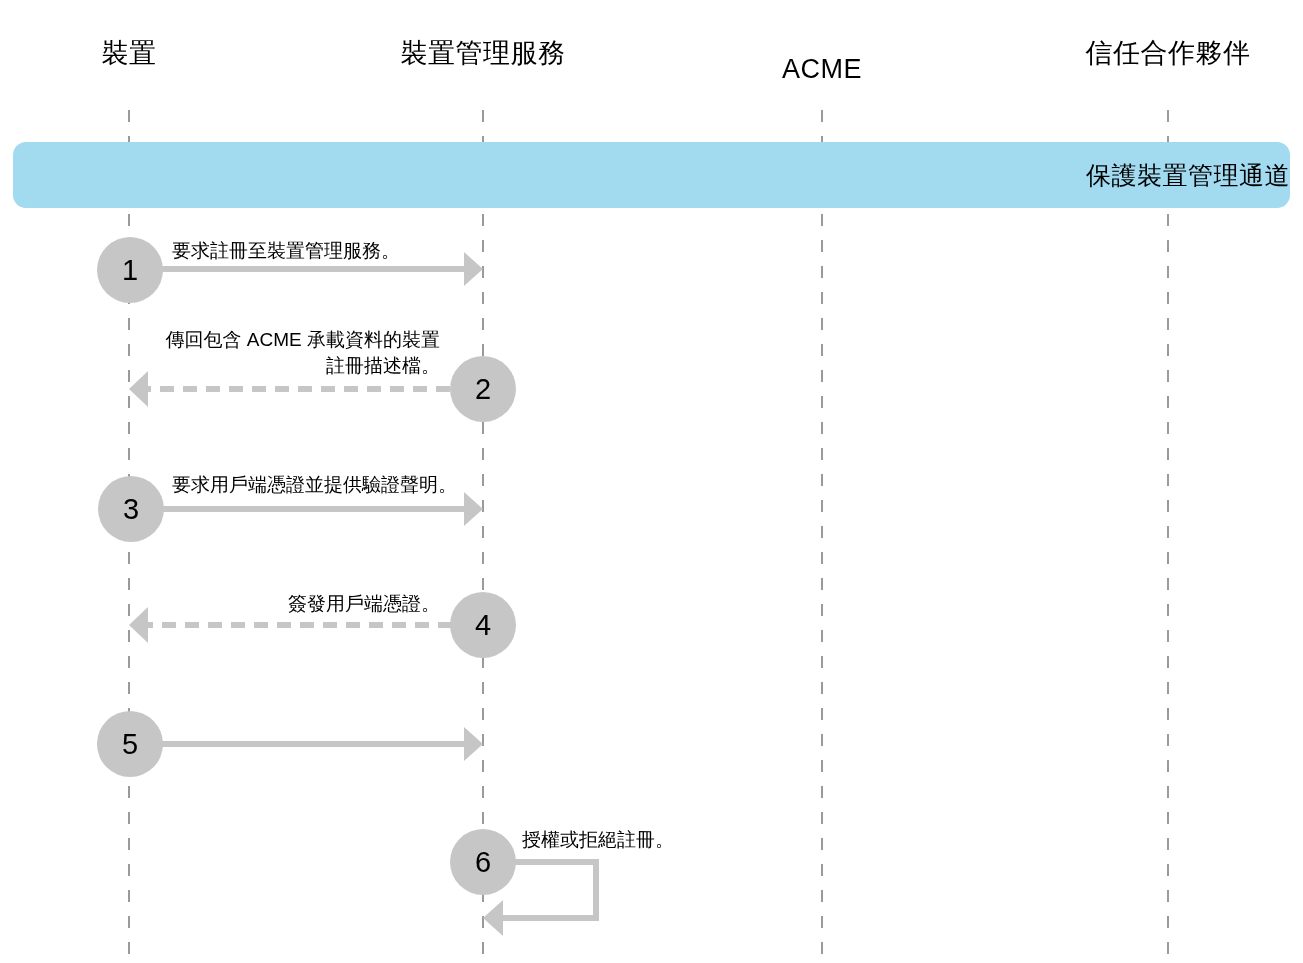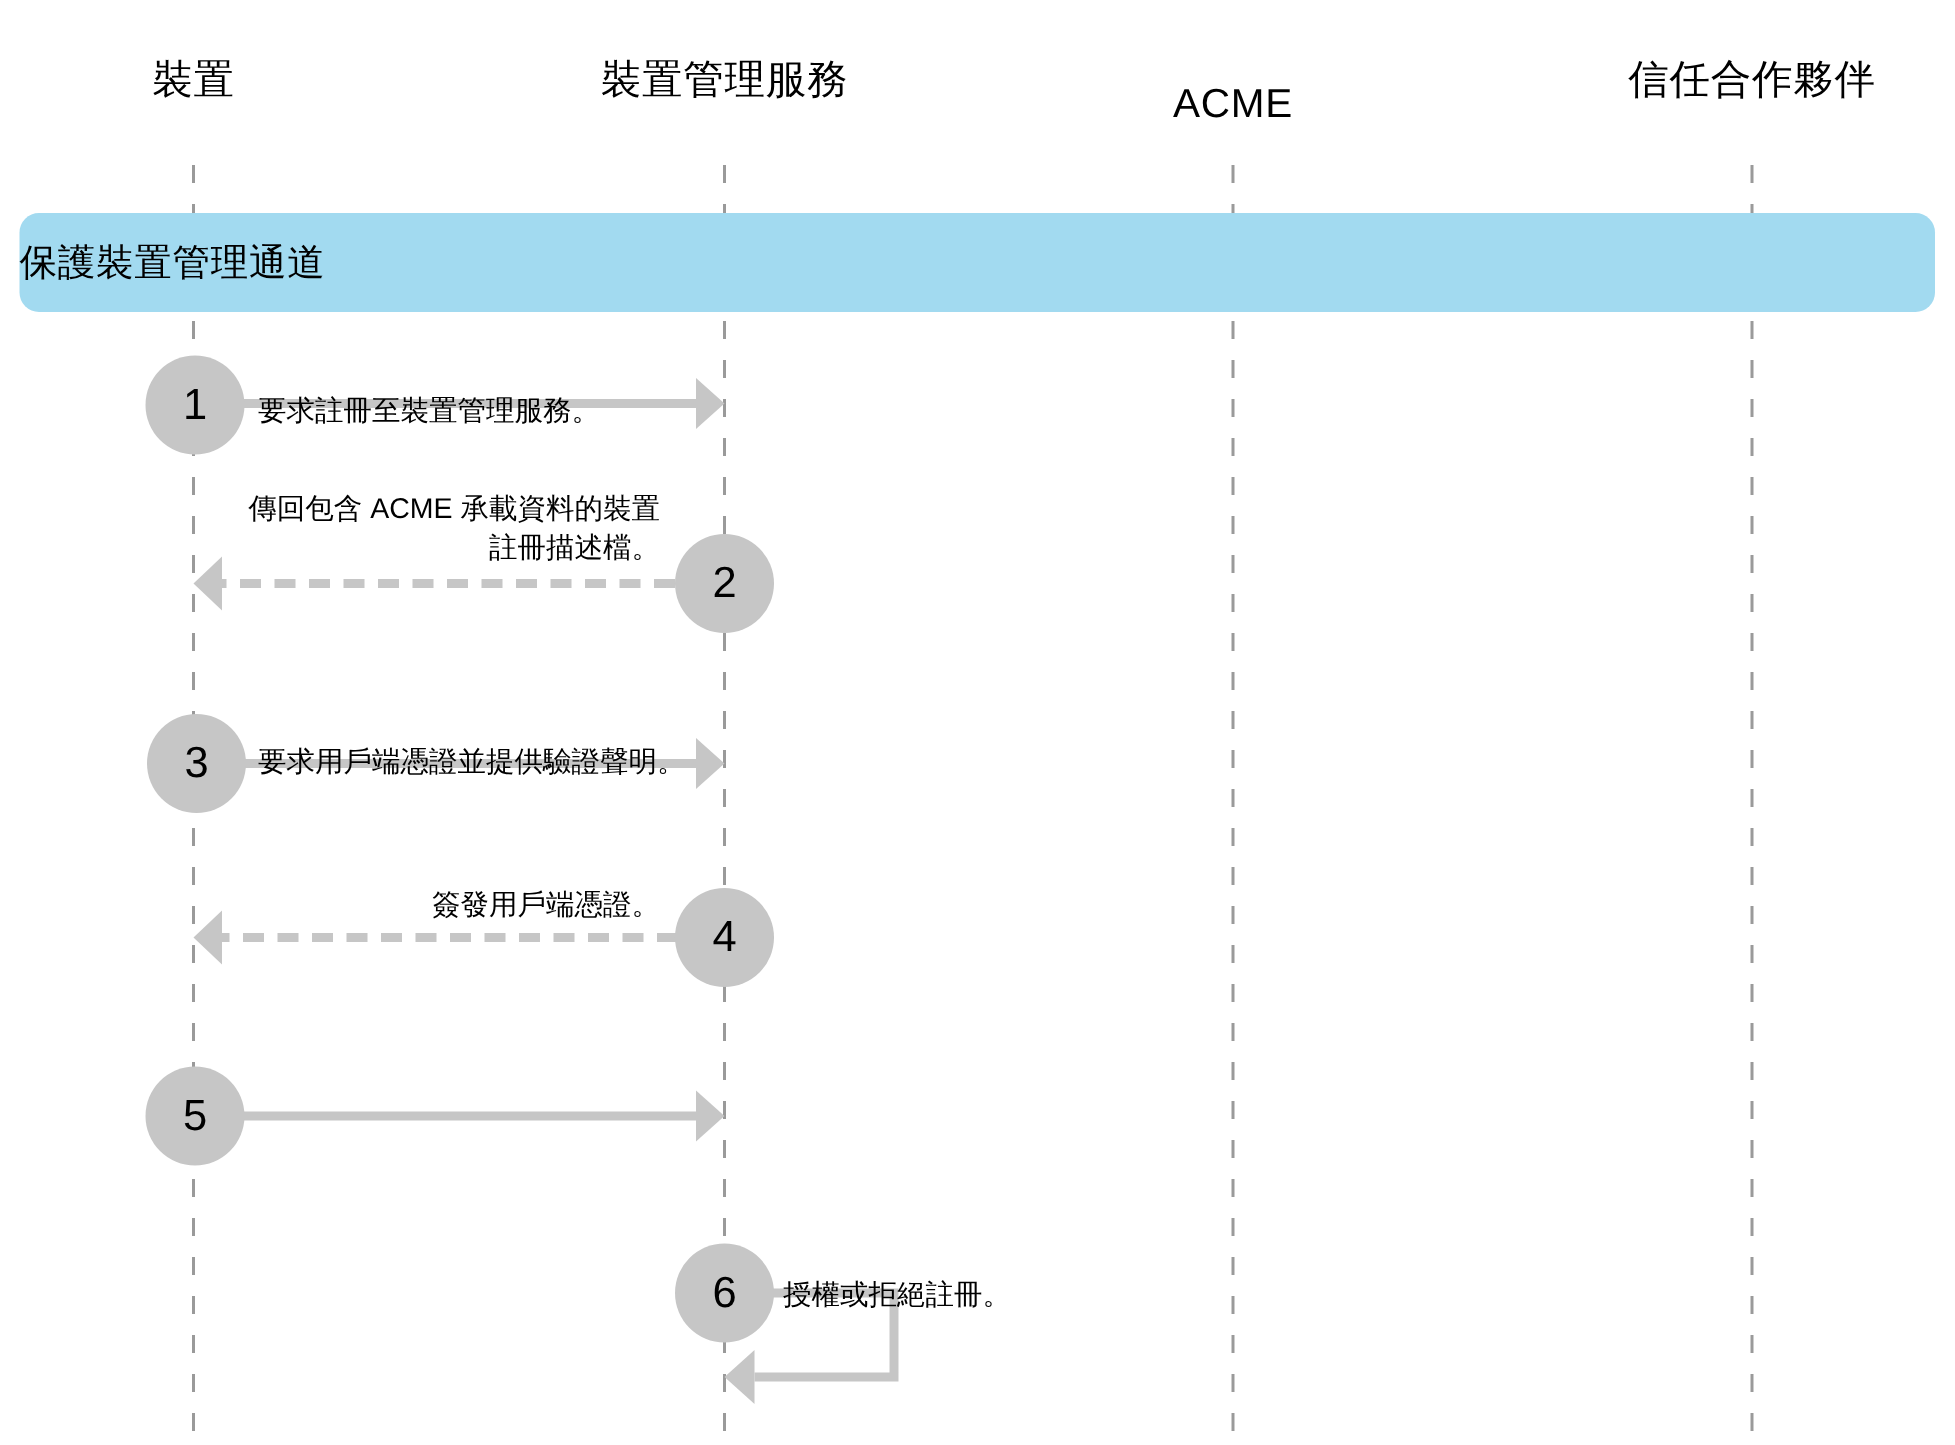--- a/index.html
+++ b/index.html
@@ -47,21 +47,21 @@
   .phase-banner {
     position: absolute;
     left: 13px;
     top: 142px;
     width: 1277px;
     height: 66px;
     border-radius: 13px;
     background: #a2daf0;
     display: flex;
     align-items: center;
-    justify-content: flex-start;
+    justify-content: flex-end;
   }
   .phase-banner-label {
     font-size: 25px;
     line-height: 30px;
     color: #000;
     letter-spacing: 0.5px;
   }
 
   
   .step-circle {
@@ -80,21 +80,21 @@
   }
 
   
   .step-label {
     position: absolute;
     font-size: 19px;
     line-height: 26px;
     color: #000;
     white-space: pre-line;
   }
-  .step-label.align-left  { text-align: left; margin-top: 24px; }
+  .step-label.align-left  { text-align: left; }
   .step-label.align-right { text-align: right; }
 </style>
 </head>
 <body>
 
 <div id="diagram-root">
 
   <svg id="lifelines" viewBox="0 0 1303 963" xmlns="http://www.w3.org/2000/svg">
     <g stroke="#9a9a9a" stroke-width="2" stroke-dasharray="12 14" fill="none">
       <line x1="129" y1="110" x2="129" y2="960"></line>

